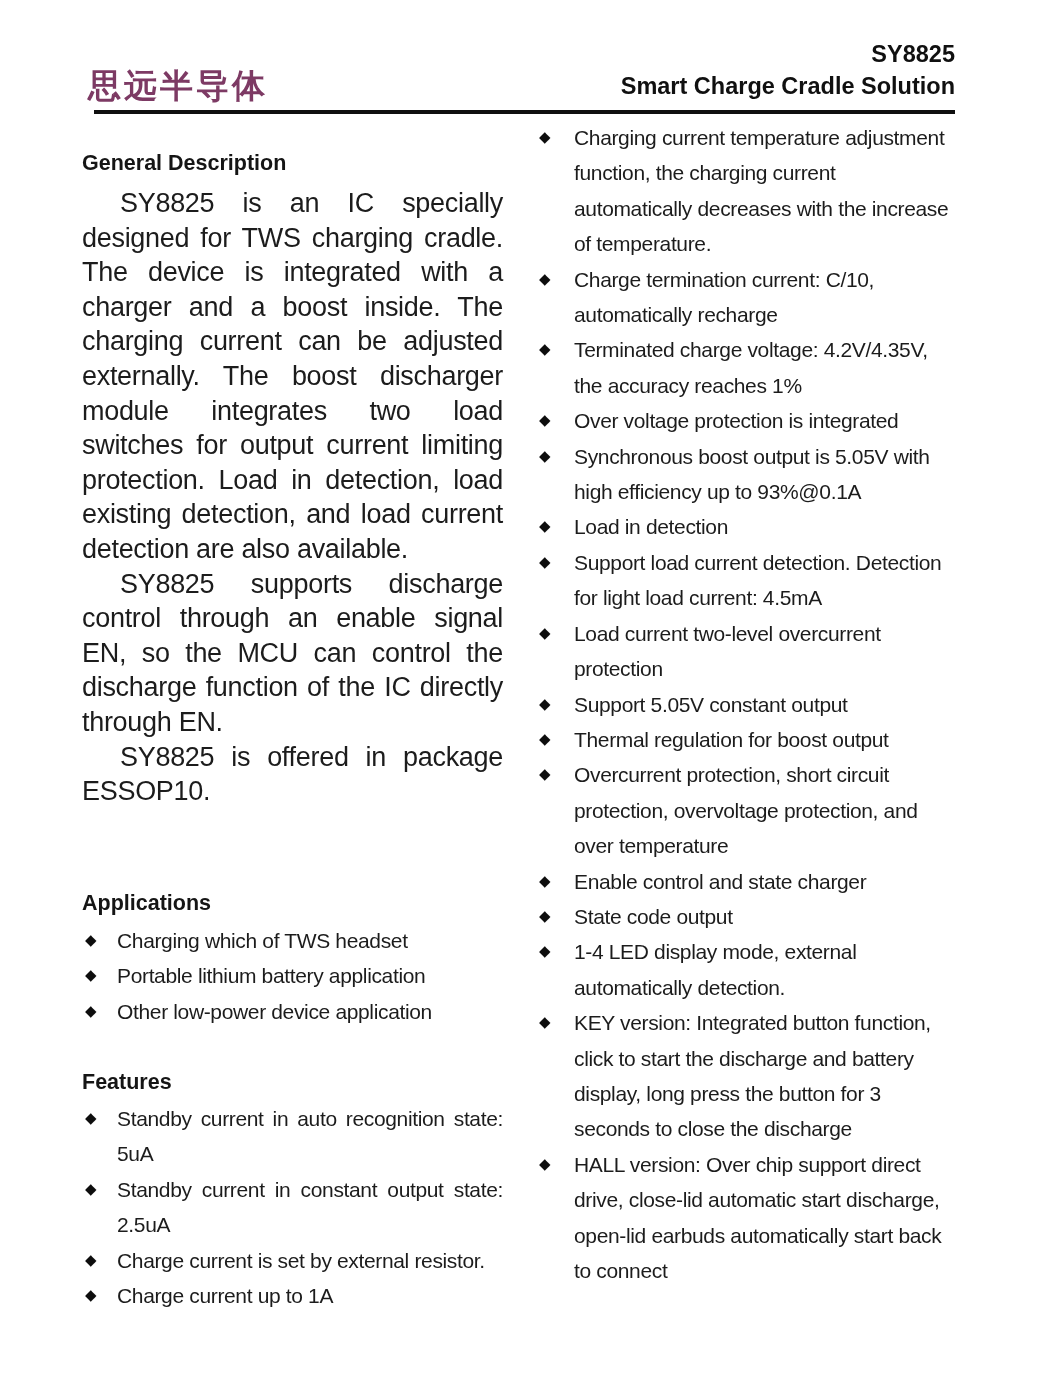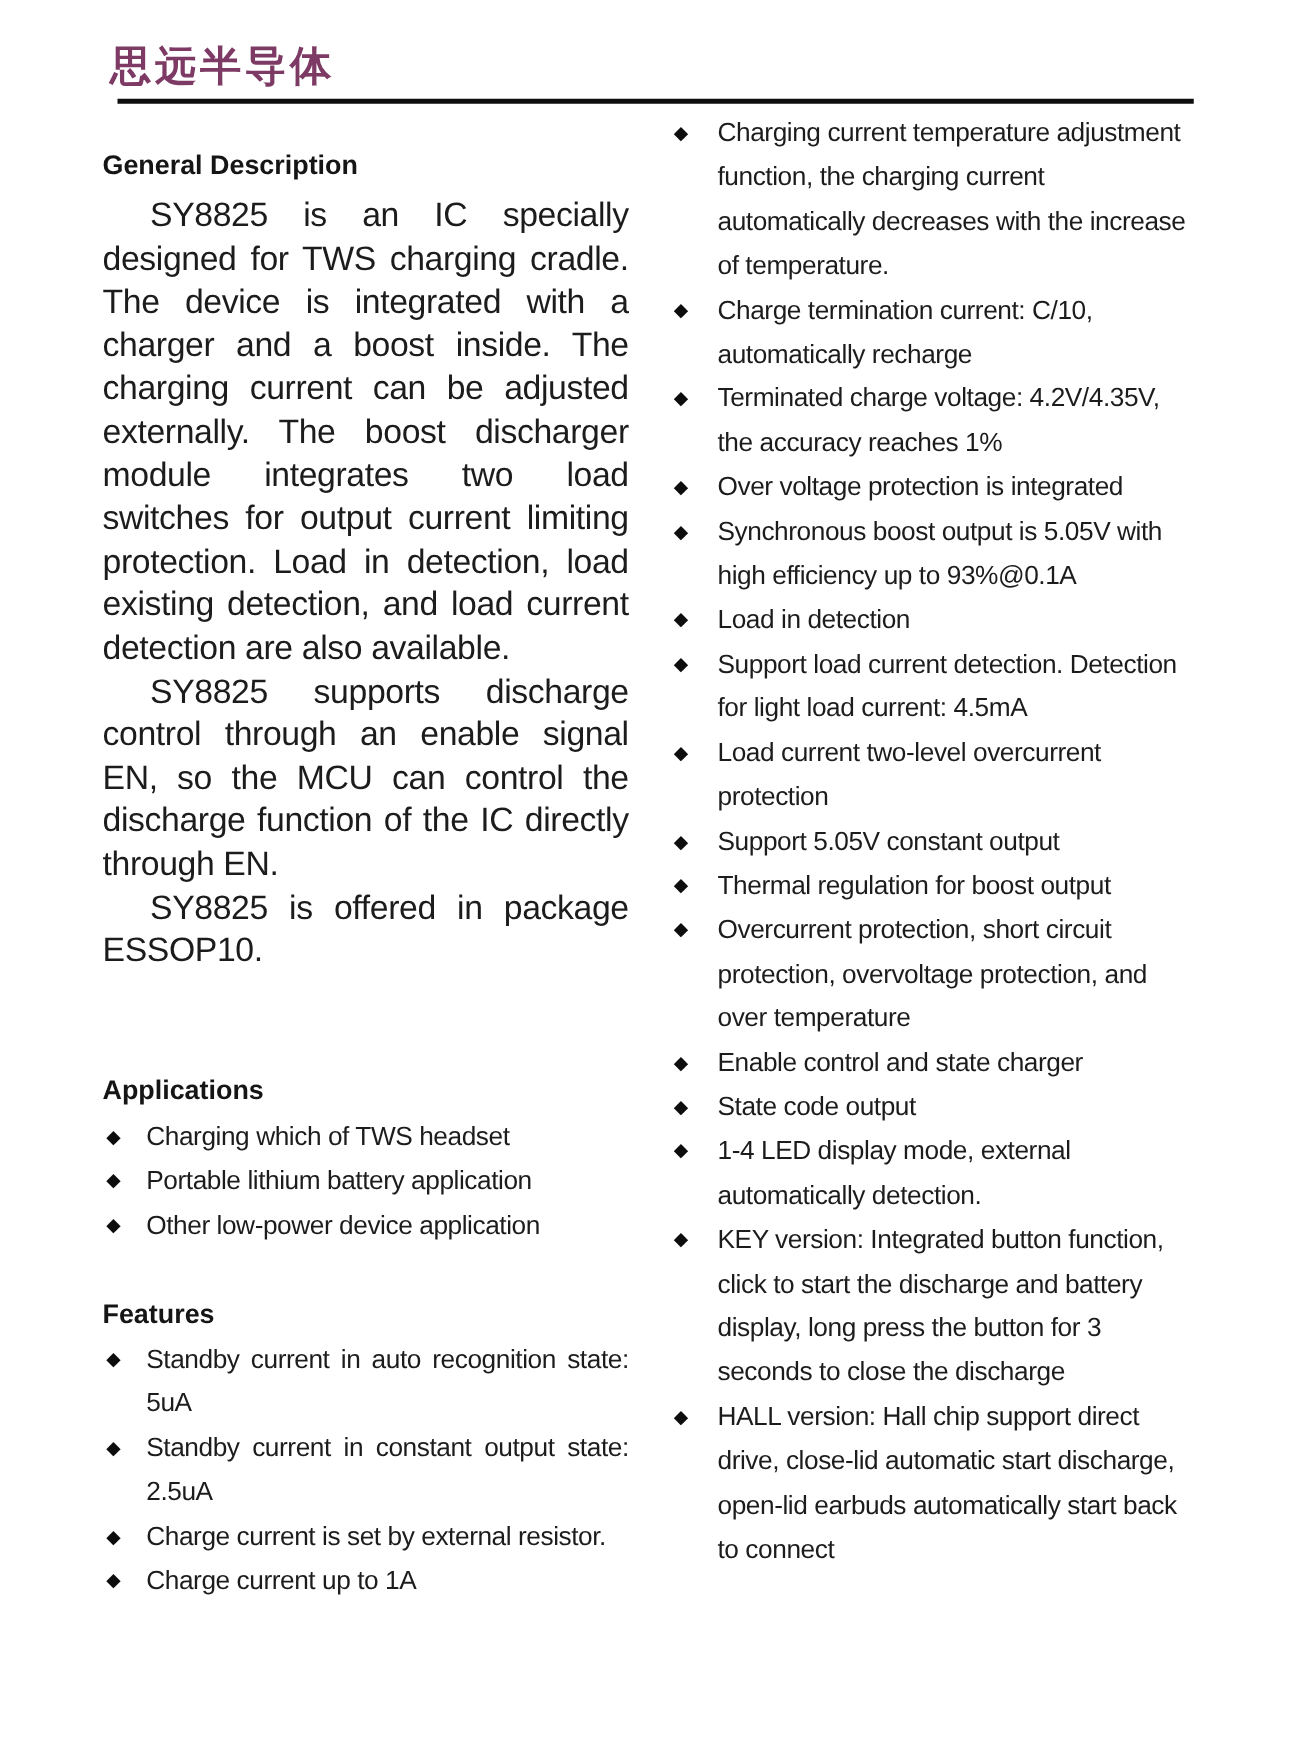--- a/index.html
+++ b/index.html
@@ -17,21 +17,21 @@
     overflow: hidden;
     box-sizing: border-box;
   }
   .header {
     display: flex;
     justify-content: space-between;
     align-items: flex-end;
     padding: 38px 85px 6px 88px;
   }
   .logo {
-    font-family: Liberation Serif, serif;
+    font-family: Liberation Sans, sans-serif;
     font-size: 33px;
     font-weight: bold;
     color: #7d3a64;
     letter-spacing: 3px;
     line-height: 1;
   }
   .titles {
     text-align: right;
     font-weight: 700;
     font-size: 23.5px;
@@ -96,20 +96,24 @@
   .bullet-text { flex: 1; }
   .col-left .bullet-text { text-align: justify; }
 </style>
 </head>
 <body>
 
 <div class="page">
 
   <div class="header">
     <div class="logo">思远半导体</div>
+    <div class="titles">
+      <div>SY8825</div>
+      <div>Smart Charge Cradle Solution</div>
+    </div>
   </div>
 
   <div class="rule"></div>
 
   <div class="columns">
 
     <section class="col-left">
 
       <h2 class="section-heading gd-heading">General Description</h2>
       <p class="para">SY8825 is an IC specially designed for TWS charging cradle. The device is integrated with a charger and a boost inside. The charging current can be adjusted externally. The boost discharger module integrates two load switches for output current limiting protection. Load in detection, load existing detection, and load current detection are also available.</p>
@@ -211,19 +215,19 @@
         <li class="bullet-item">
           <span class="diamond">◆</span>
           <span class="bullet-text">1-4 LED display mode, external automatically detection.</span>
         </li>
         <li class="bullet-item">
           <span class="diamond">◆</span>
           <span class="bullet-text">KEY version: Integrated button function, click to start the discharge and battery display, long press the button for 3 seconds to close the discharge</span>
         </li>
         <li class="bullet-item">
           <span class="diamond">◆</span>
-          <span class="bullet-text">HALL version: Hall chip support direct drive, close-lid automatic start discharge, open-lid earbuds automatically start back to connect</span>
+          <span class="bullet-text">HALL version: Over chip support direct drive, close-lid automatic start discharge, open-lid earbuds automatically start back to connect</span>
         </li>
       </ul>
     </section>
 
   </div>
 </div>
 
 </body></html>

